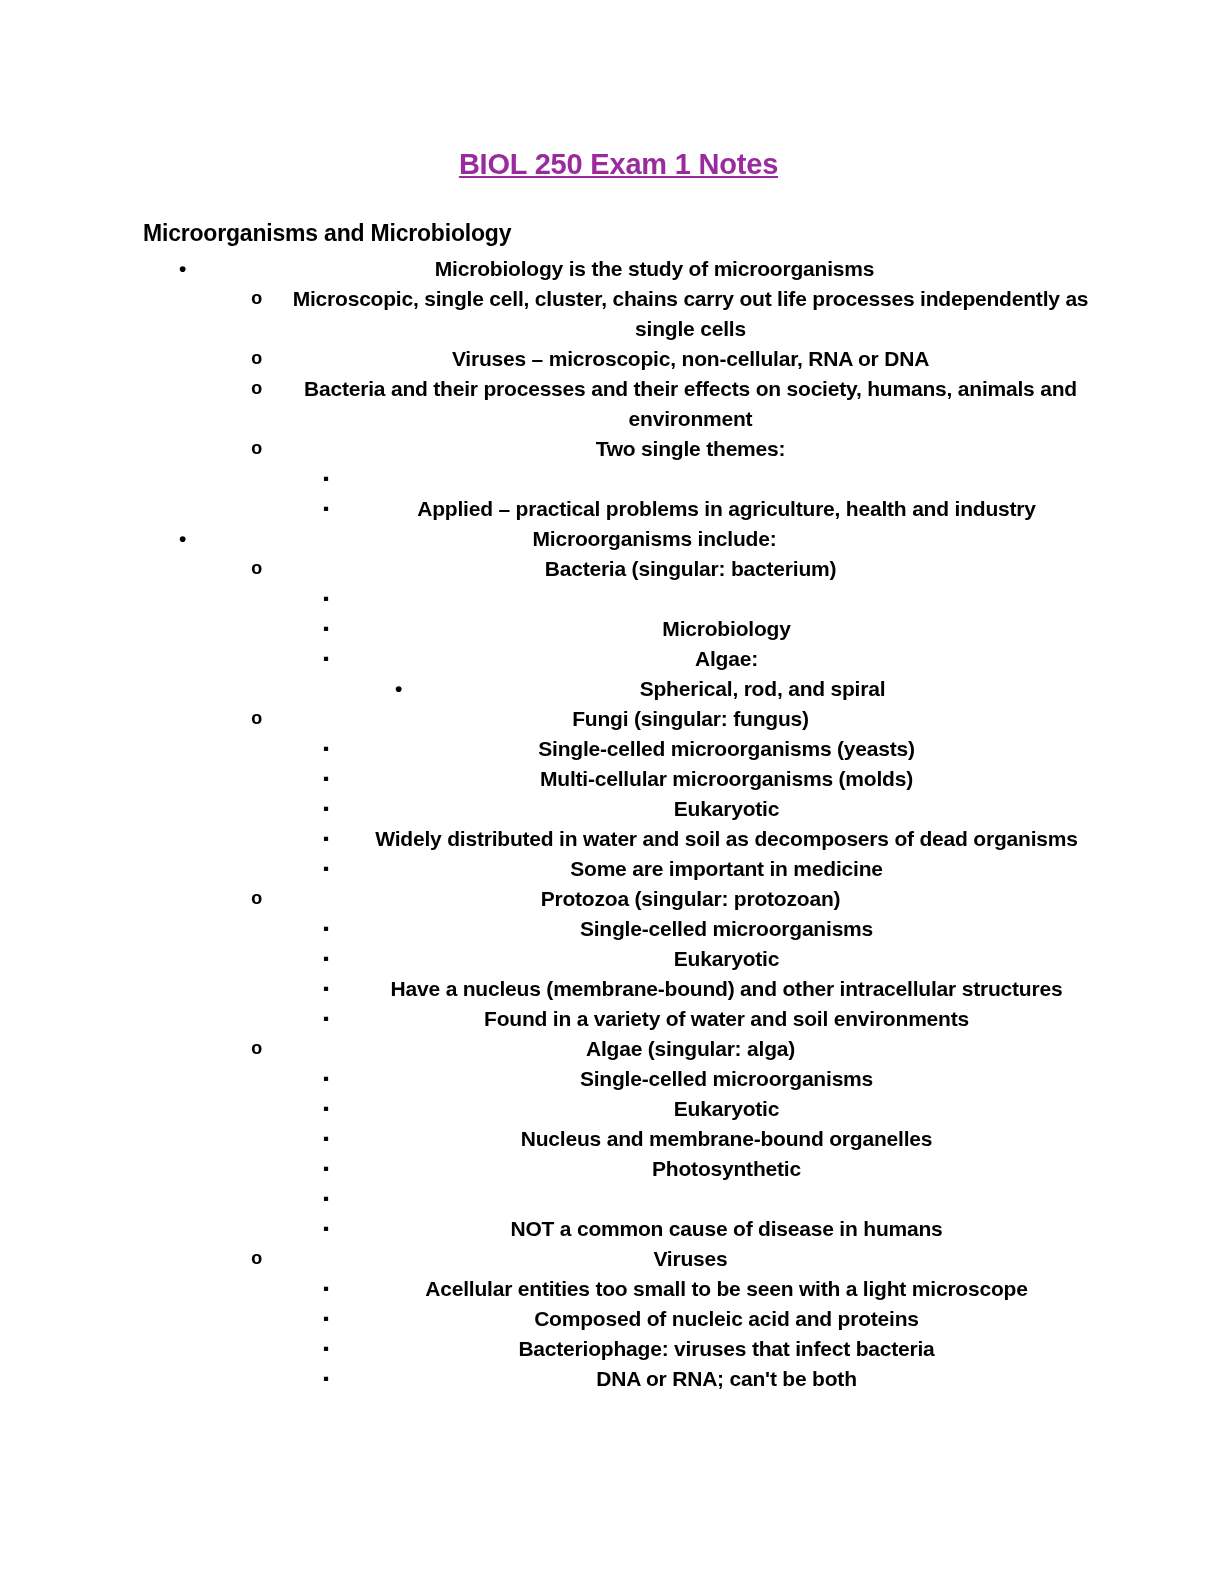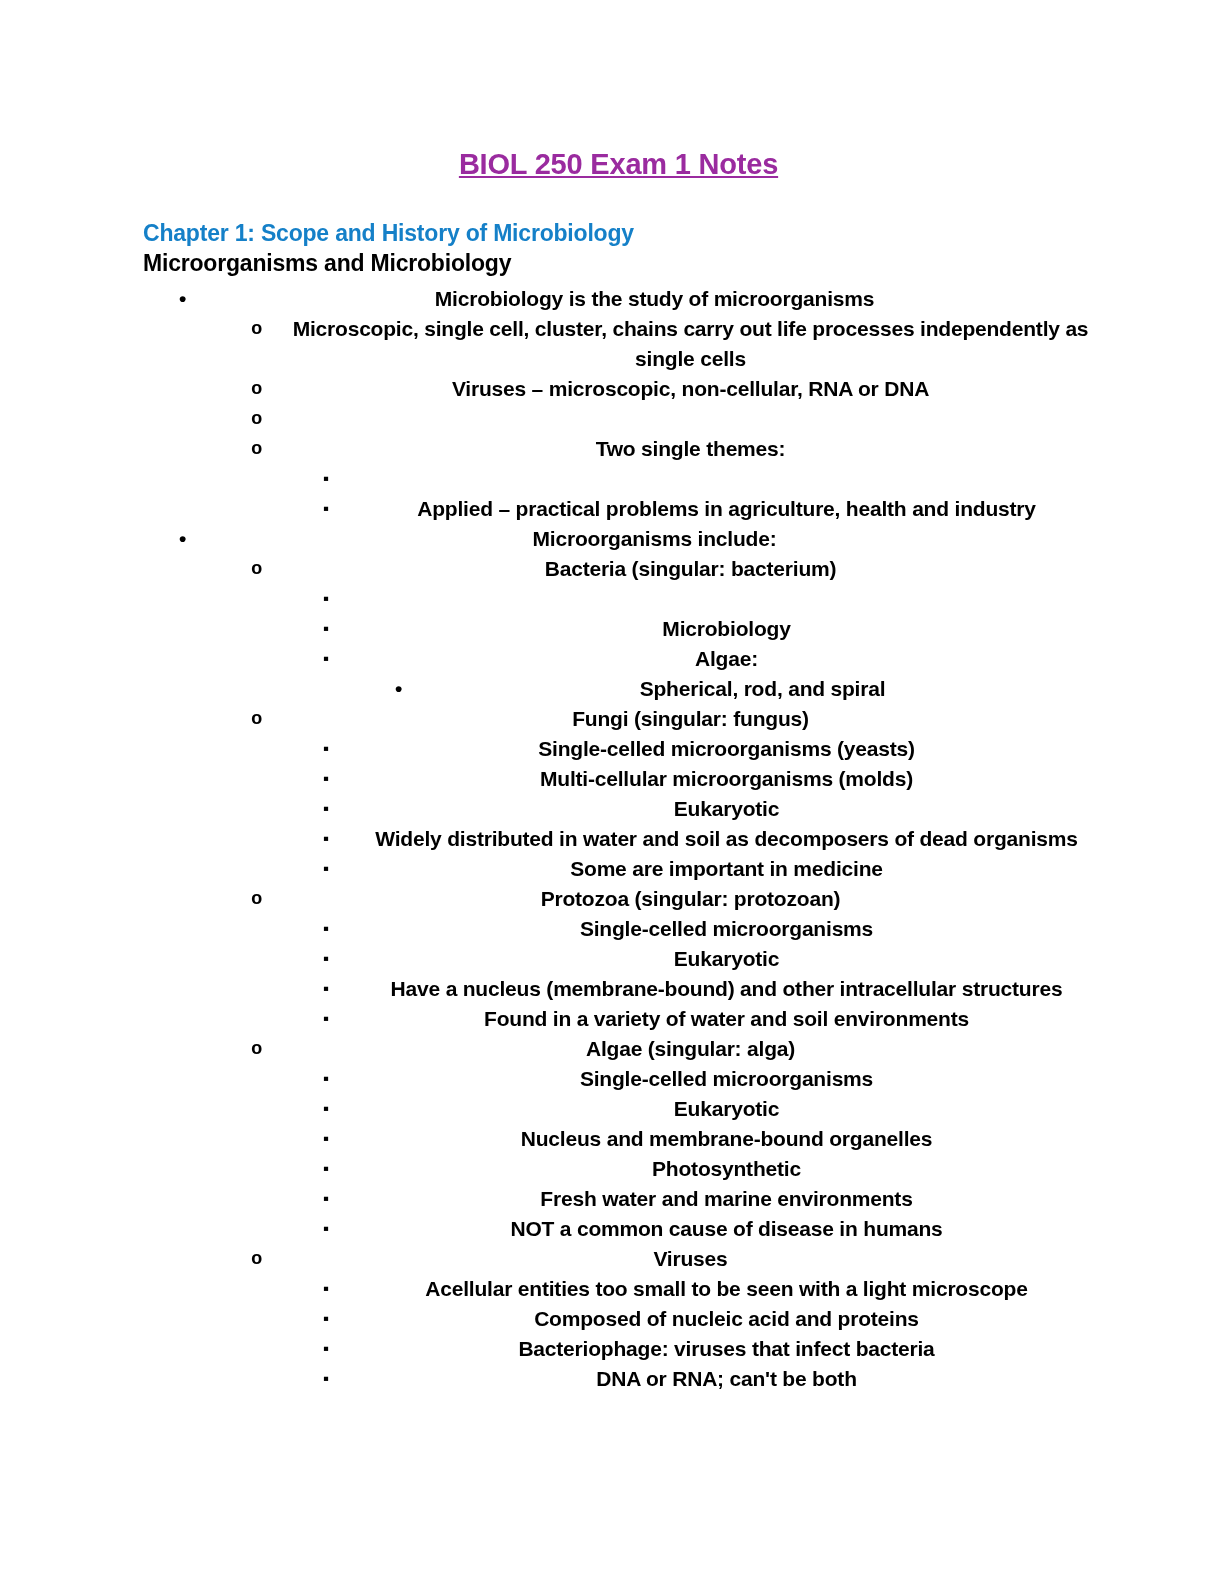--- a/index.html
+++ b/index.html
@@ -78,37 +78,37 @@
   .bullet-square {
     font-size: 17px;
     line-height: 30px;
   }
 </style>
 </head>
 <body>
 
 <div class="page">
   <h1 class="doc-title" style="color: rgb(154, 43, 159);">BIOL 250 Exam 1 Notes</h1>
-  <h2 class="chapter-heading" style="color: rgb(21, 128, 200);">Chapter 1: Scope and History of Microbiology</h2>
   <h3 class="section-heading">Microorganisms and Microbiology</h3>
   <div class="notes-list" id="list-container">
       <div class="li level-1">
         <span class="bullet bullet-disc">•</span>
         <span class="li-text">Microbiology is the study of microorganisms</span>
       </div>
       <div class="li level-2">
         <span class="bullet bullet-circle-o">o</span>
         <span class="li-text">Microscopic, single cell, cluster, chains carry out life processes independently as single cells</span>
       </div>
       <div class="li level-2">
         <span class="bullet bullet-circle-o">o</span>
         <span class="li-text">Viruses – microscopic, non-cellular, RNA or DNA</span>
       </div>
       <div class="li level-2">
         <span class="bullet bullet-circle-o">o</span>
+        <span class="li-text">Bacteria and their processes and their effects on society, humans, animals and environment</span>
       </div>
       <div class="li level-2">
         <span class="bullet bullet-circle-o">o</span>
         <span class="li-text">Two single themes:</span>
       </div>
       <div class="li level-3">
         <span class="bullet bullet-square">▪</span>
       </div>
       <div class="li level-3">
         <span class="bullet bullet-square">▪</span>
@@ -196,21 +196,20 @@
       <div class="li level-3">
         <span class="bullet bullet-square">▪</span>
         <span class="li-text">Nucleus and membrane-bound organelles</span>
       </div>
       <div class="li level-3">
         <span class="bullet bullet-square">▪</span>
         <span class="li-text">Photosynthetic</span>
       </div>
       <div class="li level-3">
         <span class="bullet bullet-square">▪</span>
-        <span class="li-text">Fresh water and marine environments</span>
       </div>
       <div class="li level-3">
         <span class="bullet bullet-square">▪</span>
         <span class="li-text">NOT a common cause of disease in humans</span>
       </div>
       <div class="li level-2">
         <span class="bullet bullet-circle-o">o</span>
         <span class="li-text">Viruses</span>
       </div>
       <div class="li level-3">

